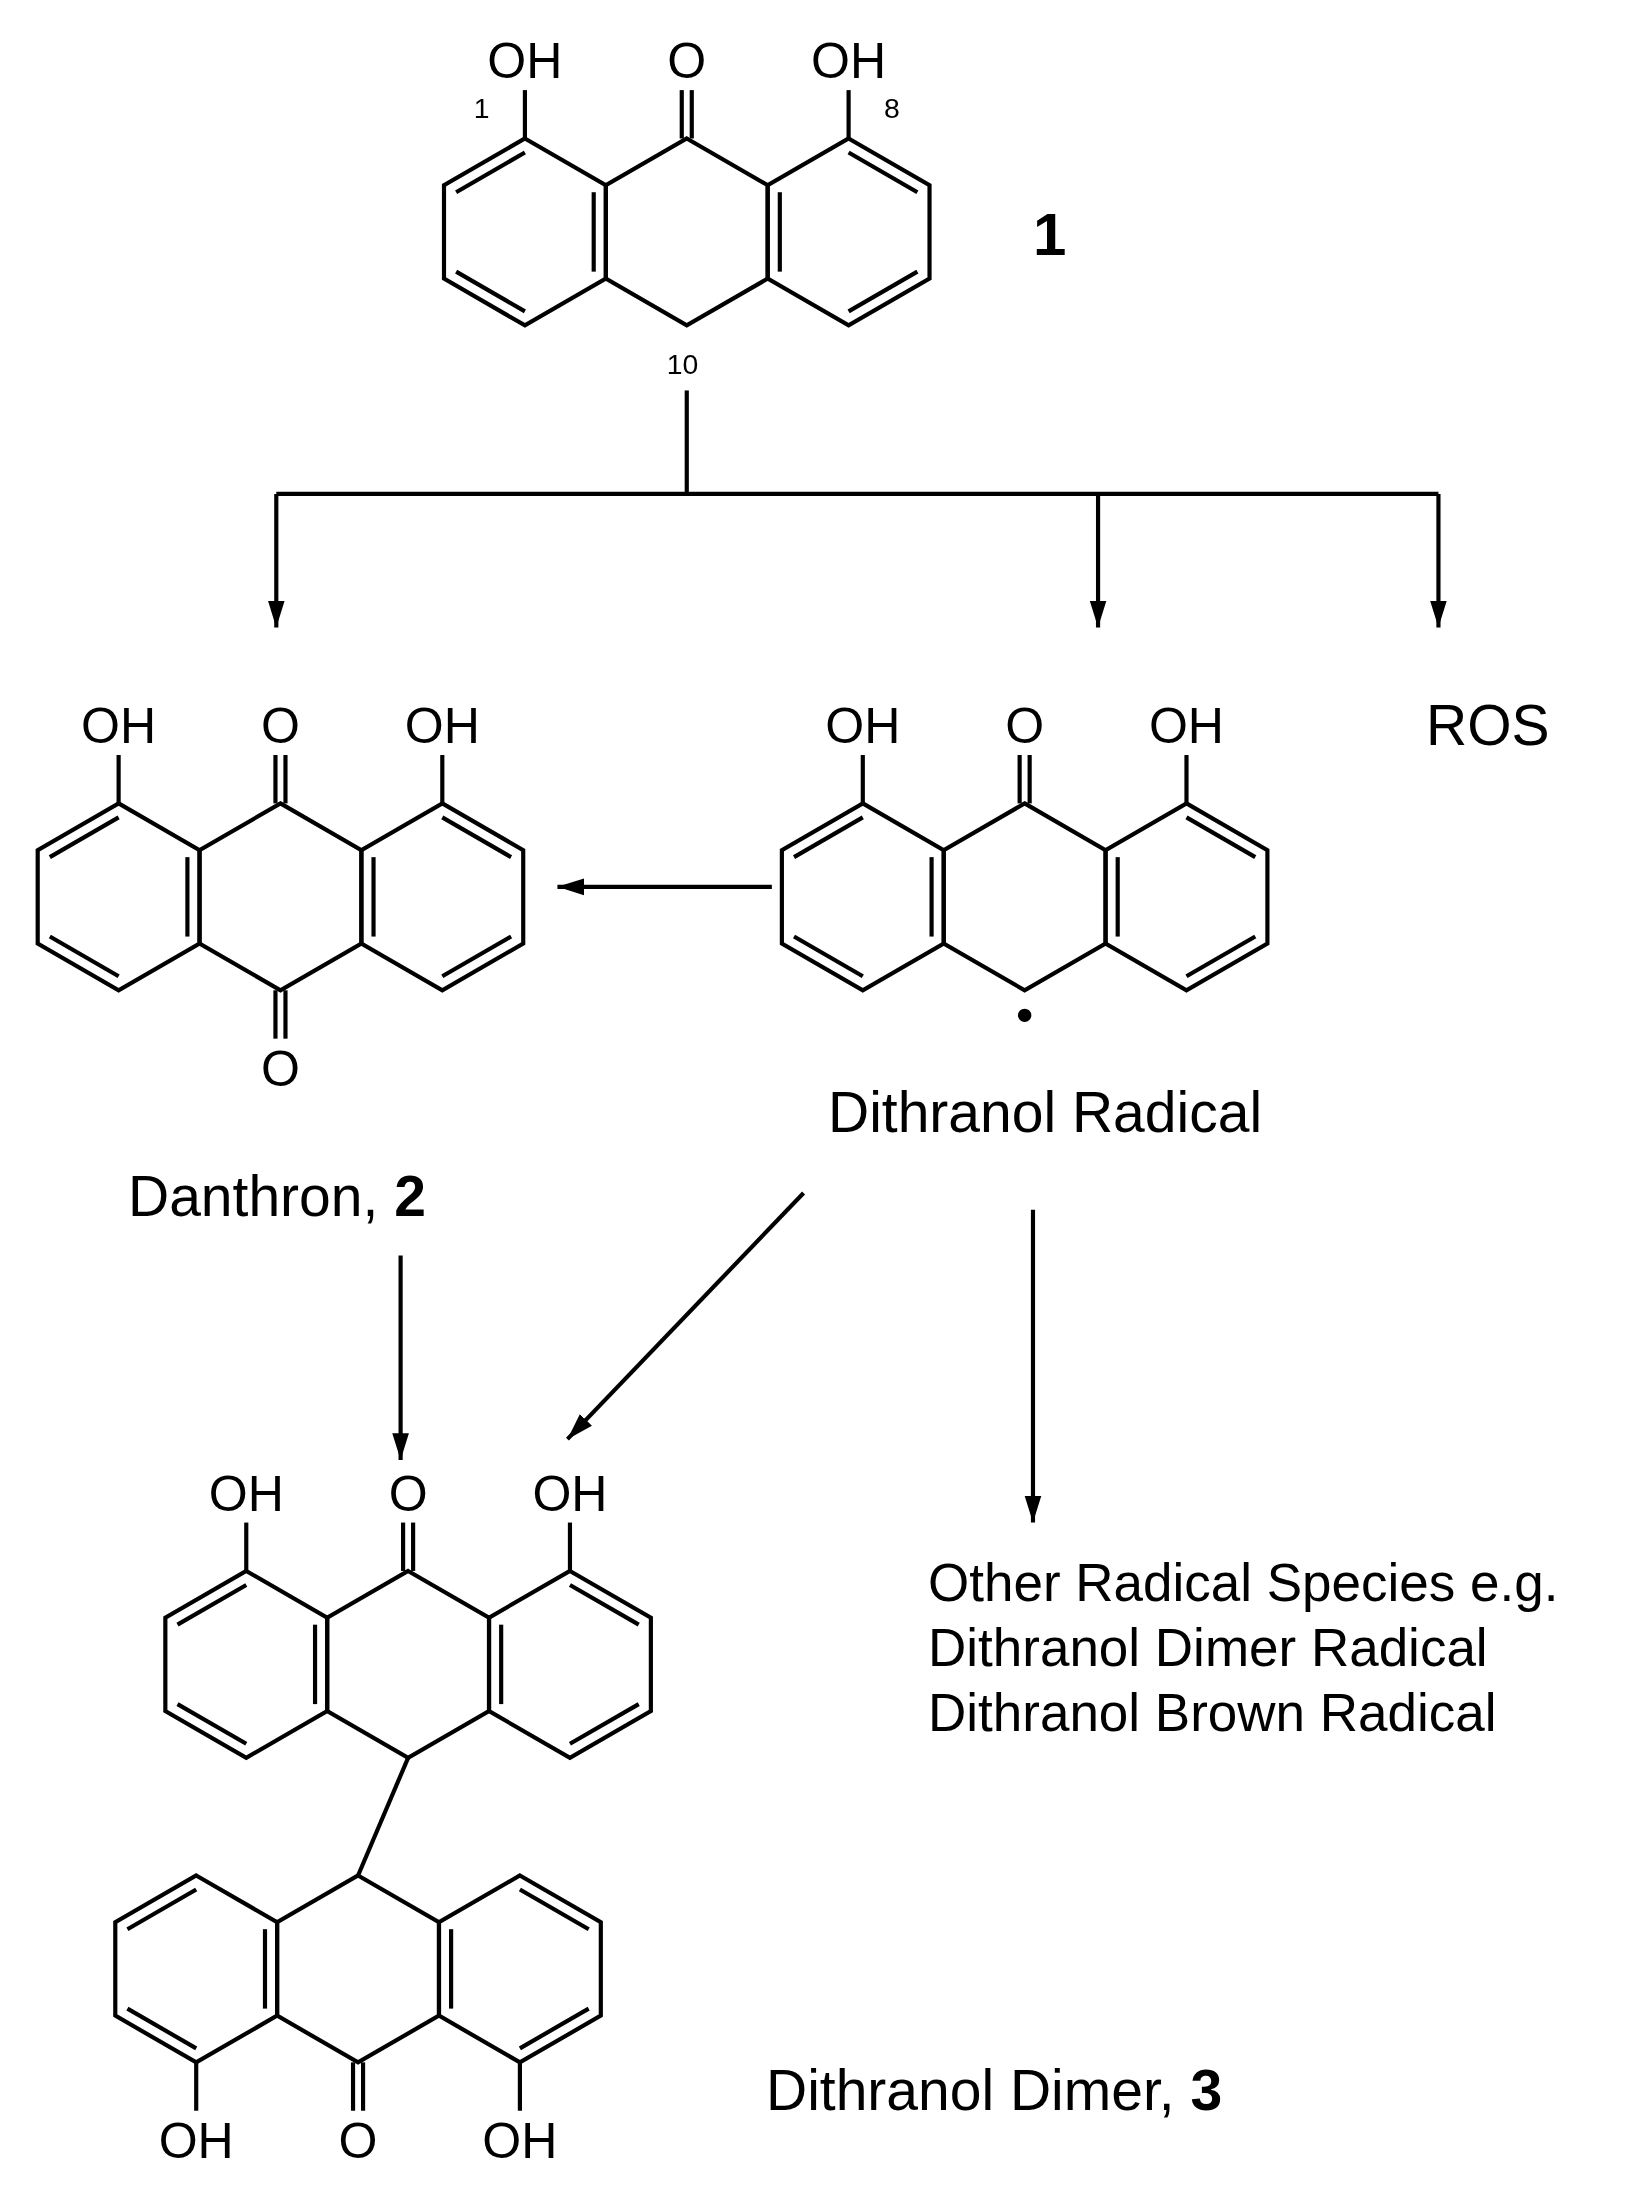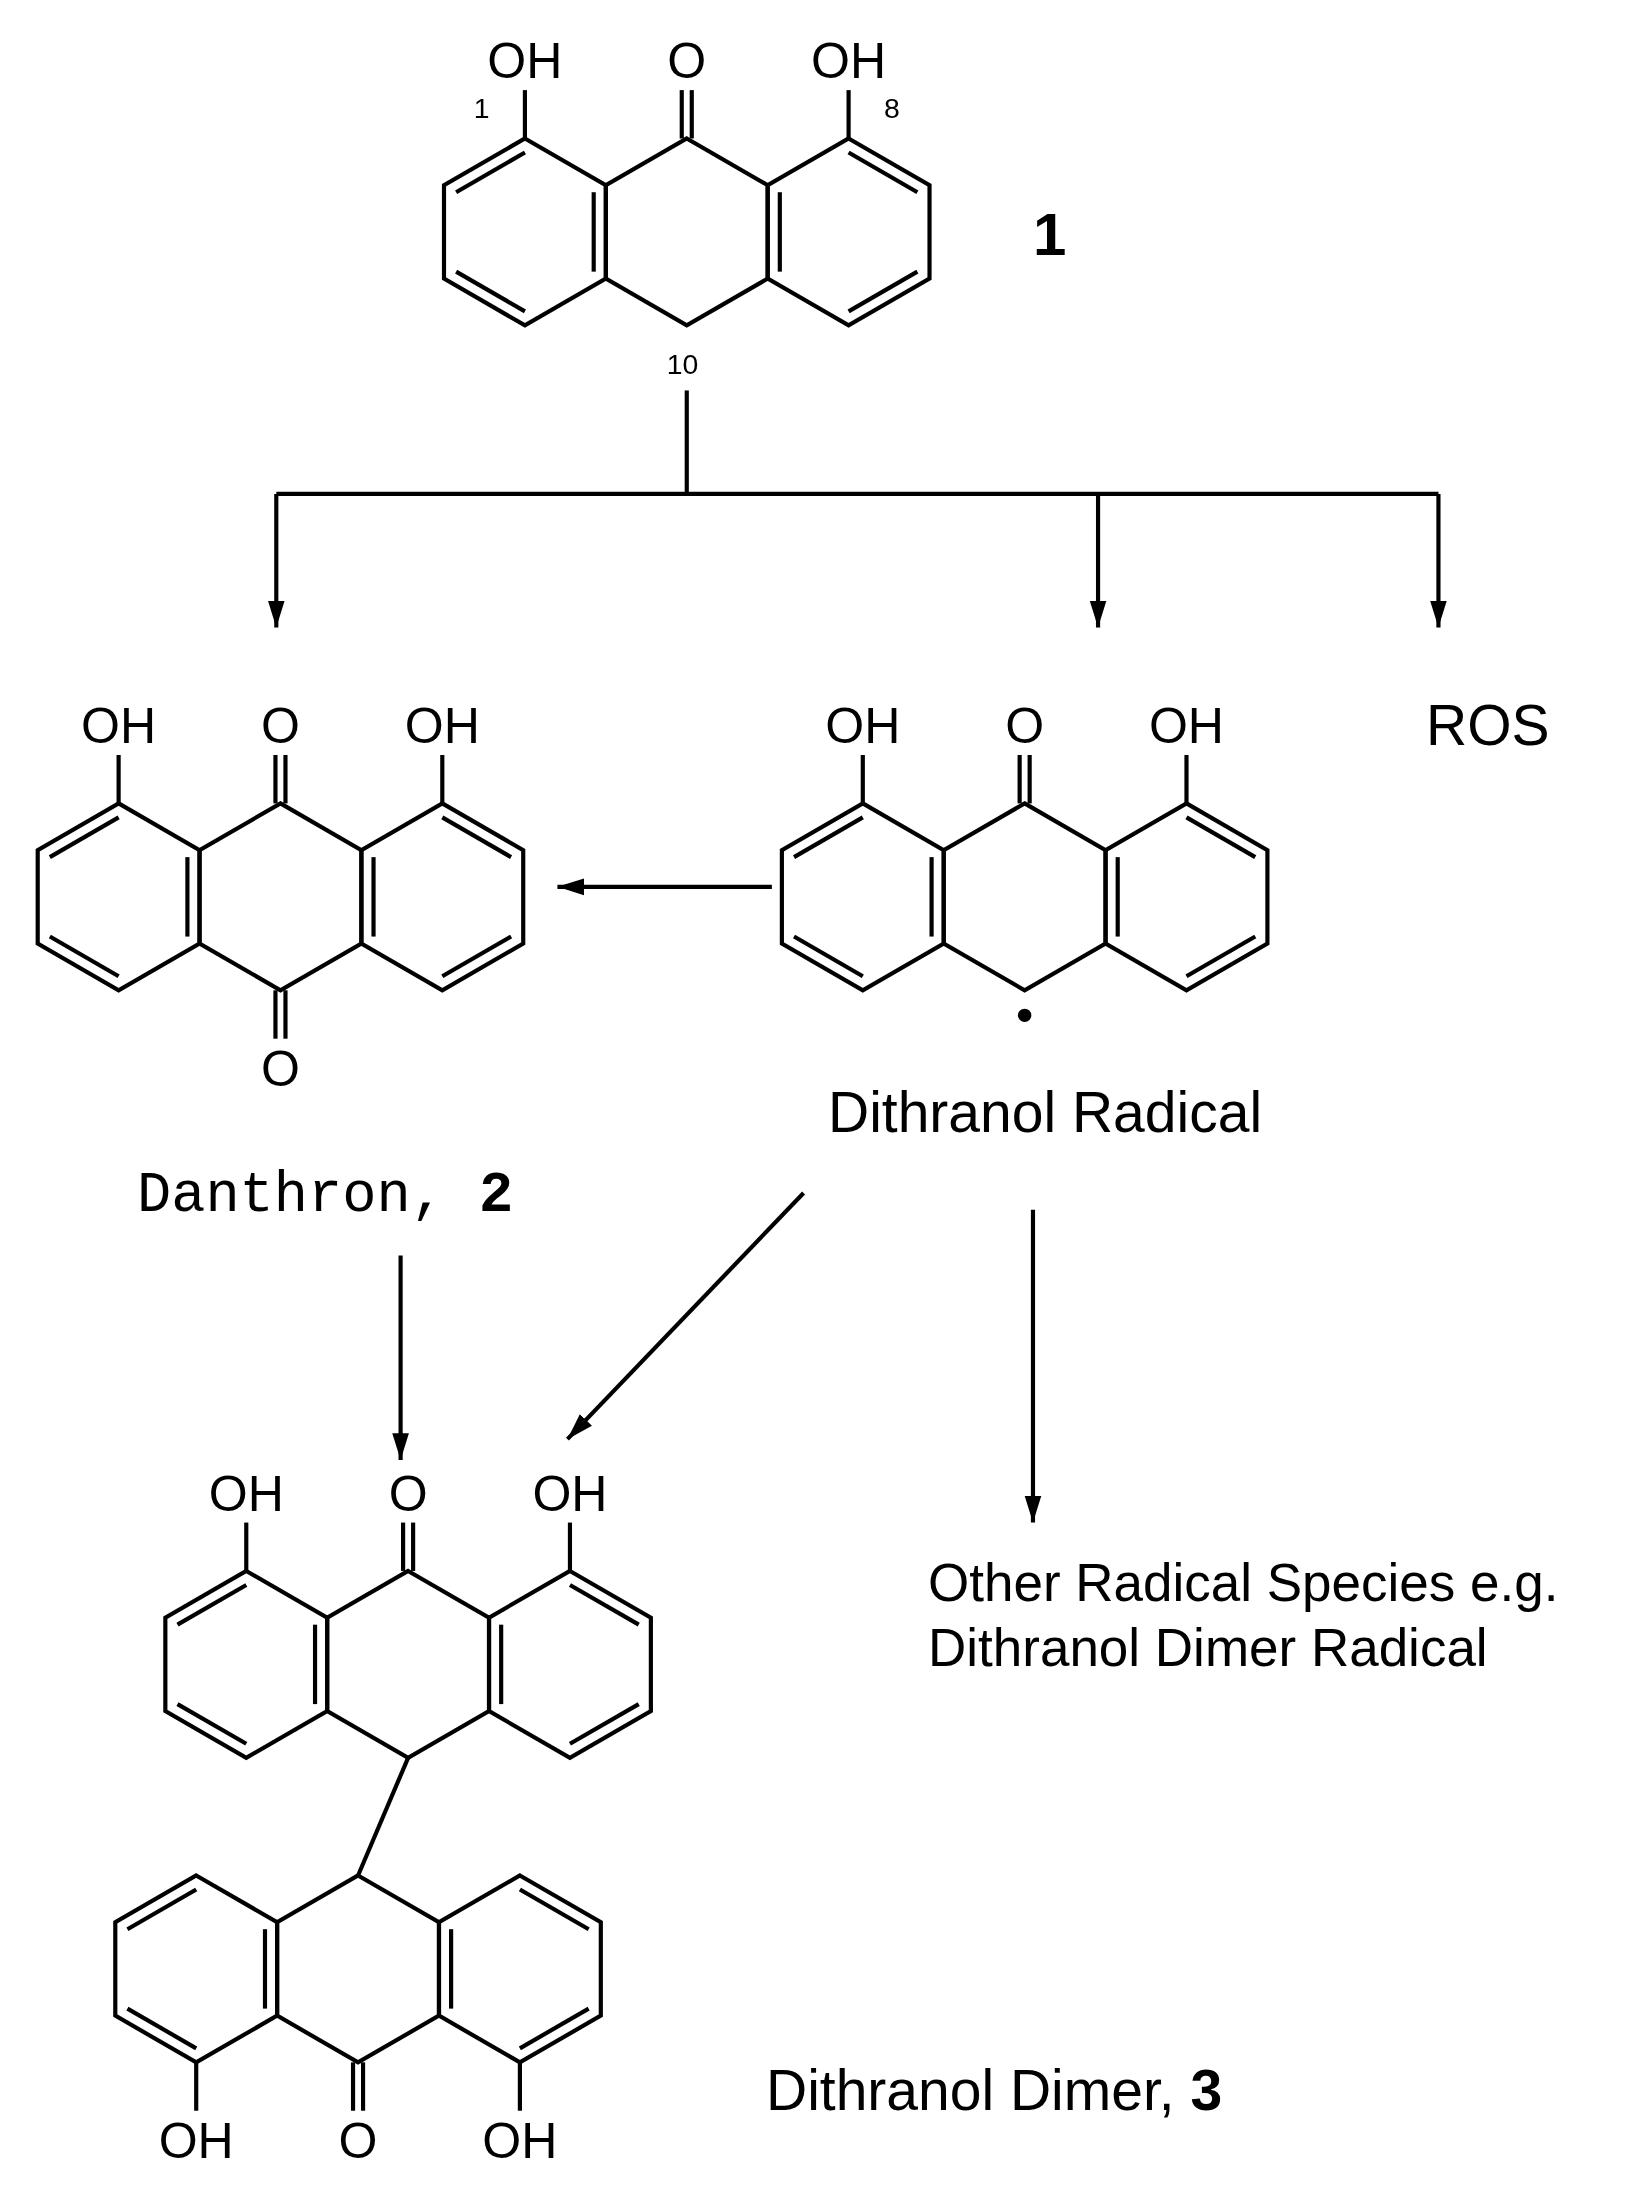--- a/index.html
+++ b/index.html
@@ -142,27 +142,28 @@
     <line x1="963" y1="1430" x2="680" y2="1725" stroke="#000000" stroke-width="5" marker-end="url(#ah)"></line>
     <line x1="1238" y1="1450" x2="1238" y2="1825" stroke="#000000" stroke-width="5" marker-end="url(#ah)"></line>
   </svg>
 
 <div class="compound-number" style="left:1033px; top:200px;">1</div>
 
 <div class="caption" style="left:1378px; top:694px;margin-left:48px;">ROS</div>
 
 <div class="caption" style="left:780px; top:1081px;margin-left:48px;">Dithranol Radical</div>
 
-<div class="caption" style="left:137px; top:1165px;font-family:Liberation Mono, monospace;">
+<div class="caption" style="left:128px; top:1165px;">
   <span>Danthron,</span>
   <b>2</b>
 </div>
 
 <div class="text-block" style="left:880px; top:1550px;">
   <div>Other Radical Species e.g.</div>
   <div>Dithranol Dimer Radical</div>
+  <div>Dithranol Brown Radical</div>
 </div>
 
 <div class="caption" style="left:766px; top:2059px;">
   <span>Dithranol Dimer,</span>
   <b>3</b>
 </div>
 
 
 </body></html>

